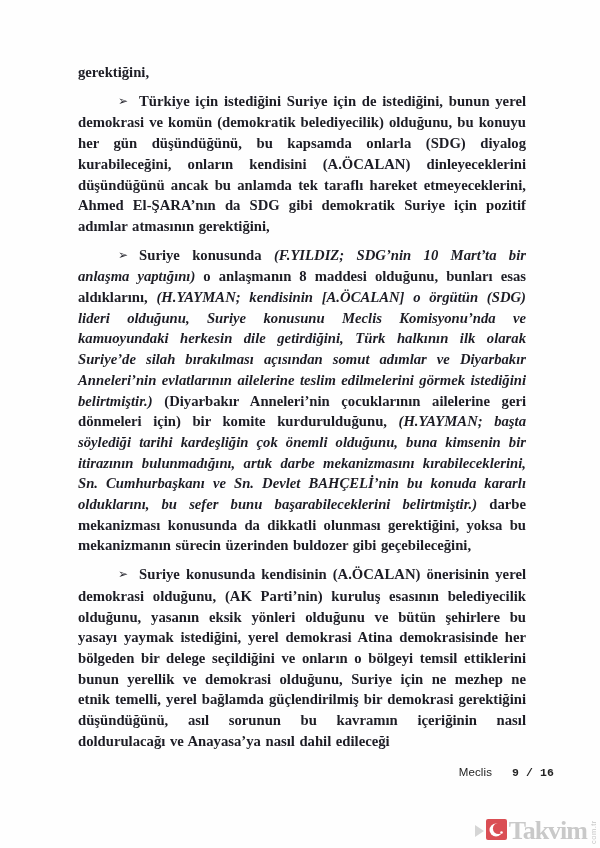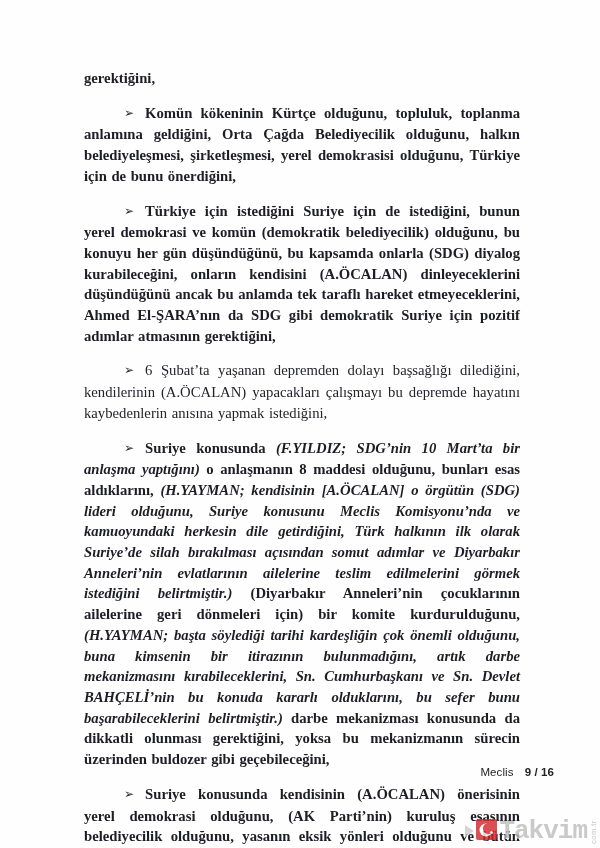--- a/index.html
+++ b/index.html
@@ -17,21 +17,21 @@
   
   .doc-body{
     position:absolute;
     left:70px;top:54px;width:464px;
     font-size:14.7px;
     line-height:20.7px;
     color:#1d1d25;
     text-align:justify;
     word-spacing:.06em;
   }
-  .para{margin:14px;padding:0;}
+  .para{margin:8px;padding:0;}
   .para.bullet{text-indent:20px;}
   .w-bold{font-weight:bold;}
   .w-reg{font-weight:normal;color:#23232b;}
   .arrow{
     display:inline-block;
     margin-right:11px;
     font-family:"DejaVu Sans",sans-serif;
     font-size:12px;
     font-weight:normal;
     color:#2a2a32;
@@ -40,39 +40,39 @@
   .run.i{font-style:italic;}
   
   .footer{
     position:absolute;
     top:766px;right:46px;
     font-family:"Liberation Sans","DejaVu Sans",sans-serif;
     font-size:11.5px;
     color:#232323;
     letter-spacing:.1px;
   }
-  .footer .val{font-weight:bold;margin-left:11px;}
+  .footer .val{font-weight:bold;margin-left:20px;font-family:Liberation Mono, monospace;}
   
   .watermark{
     position:absolute;
     right:2px;bottom:4px;
     display:flex;
     align-items:center;
     opacity:.8;
   }
   .wm-tri{
     width:0;height:0;
     border-top:6px solid transparent;
     border-bottom:6px solid transparent;
     border-left:9px solid #cccccc;
     margin-right:2px;
   }
   .wm-badge{display:block;margin-right:2px;}
   .wm-name{
-    font-family:Liberation Mono, monospace;
+    font-family:Liberation Serif, serif;
     font-weight:bold;
     font-size:26px;
     line-height:22px;
     color:#bcbcbc;
     letter-spacing:-1px;
     text-shadow:0 1px 0 #ffffff;
   }
   .wm-domain{
     writing-mode:vertical-rl;
     transform:rotate(180deg);
@@ -84,23 +84,21 @@
     height:26px;
   }
 </style>
 </head>
 <body>
 
 <div class="page">
 
   <div class="doc-body" id="doc-body">
       <p class="para intro w-bold">gerektiğini,</p>
-      <p class="para bullet w-bold"><span class="arrow">➢</span><span class="run">Komün kökeninin Kürtçe olduğunu, topluluk, toplanma anlamına geldiğini, Orta Çağda Belediyecilik olduğunu, halkın belediyeleşmesi, şirketleşmesi, yerel demokrasisi olduğunu, Türkiye için de bunu önerdiğini,</span></p>
       <p class="para bullet w-bold"><span class="arrow">➢</span><span class="run">Türkiye için istediğini Suriye için de istediğini, bunun yerel demokrasi ve komün (demokratik belediyecilik) olduğunu, bu konuyu her gün düşündüğünü, bu kapsamda onlarla (SDG) diyalog kurabileceğini, onların kendisini (A.ÖCALAN) dinleyeceklerini düşündüğünü ancak bu anlamda tek taraflı hareket etmeyeceklerini, Ahmed El-ŞARA’nın da SDG gibi demokratik Suriye için pozitif adımlar atmasının gerektiğini,</span></p>
-      <p class="para bullet w-reg"><span class="arrow">➢</span><span class="run">6 Şubat’ta yaşanan depremden dolayı başsağlığı dilediğini, kendilerinin (A.ÖCALAN) yapacakları çalışmayı bu depremde hayatını kaybedenlerin anısına yapmak istediğini,</span></p>
       <p class="para bullet w-bold"><span class="arrow">➢</span><span class="run">Suriye konusunda </span><span class="run i">(F.YILDIZ; SDG’nin 10 Mart’ta bir anlaşma yaptığını)</span><span class="run"> o anlaşmanın 8 maddesi olduğunu, bunları esas aldıklarını, </span><span class="run i">(H.YAYMAN; kendisinin [A.ÖCALAN] o örgütün (SDG) lideri olduğunu, Suriye konusunu Meclis Komisyonu’nda ve kamuoyundaki herkesin dile getirdiğini, Türk halkının ilk olarak Suriye’de silah bırakılması açısından somut adımlar ve Diyarbakır Anneleri’nin evlatlarının ailelerine teslim edilmelerini görmek istediğini belirtmiştir.)</span><span class="run"> (Diyarbakır Anneleri’nin çocuklarının ailelerine geri dönmeleri için) bir komite kurdurulduğunu, </span><span class="run i">(H.YAYMAN; başta söylediği tarihi kardeşliğin çok önemli olduğunu, buna kimsenin bir itirazının bulunmadığını, artık darbe mekanizmasını kırabileceklerini, Sn. Cumhurbaşkanı ve Sn. Devlet BAHÇELİ’nin bu konuda kararlı olduklarını, bu sefer bunu başarabileceklerini belirtmiştir.)</span><span class="run"> darbe mekanizması konusunda da dikkatli olunması gerektiğini, yoksa bu mekanizmanın sürecin üzerinden buldozer gibi geçebileceğini,</span></p>
       <p class="para bullet w-bold"><span class="arrow">➢</span><span class="run">Suriye konusunda kendisinin (A.ÖCALAN) önerisinin yerel demokrasi olduğunu, (AK Parti’nin) kuruluş esasının belediyecilik olduğunu, yasanın eksik yönleri olduğunu ve bütün şehirlere bu yasayı yaymak istediğini, yerel demokrasi Atina demokrasisinde her bölgeden bir delege seçildiğini ve onların o bölgeyi temsil ettiklerini bunun yerellik ve demokrasi olduğunu, Suriye için ne mezhep ne etnik temelli, yerel bağlamda güçlendirilmiş bir demokrasi gerektiğini düşündüğünü, asıl sorunun bu kavramın içeriğinin nasıl doldurulacağı ve Anayasa’ya nasıl dahil edileceği</span></p>
     </div>
 
   <div class="footer">
     <span>Meclis</span><span class="val">9 / 16</span>
   </div>
 
   <div class="watermark">
     <span class="wm-tri"></span>

